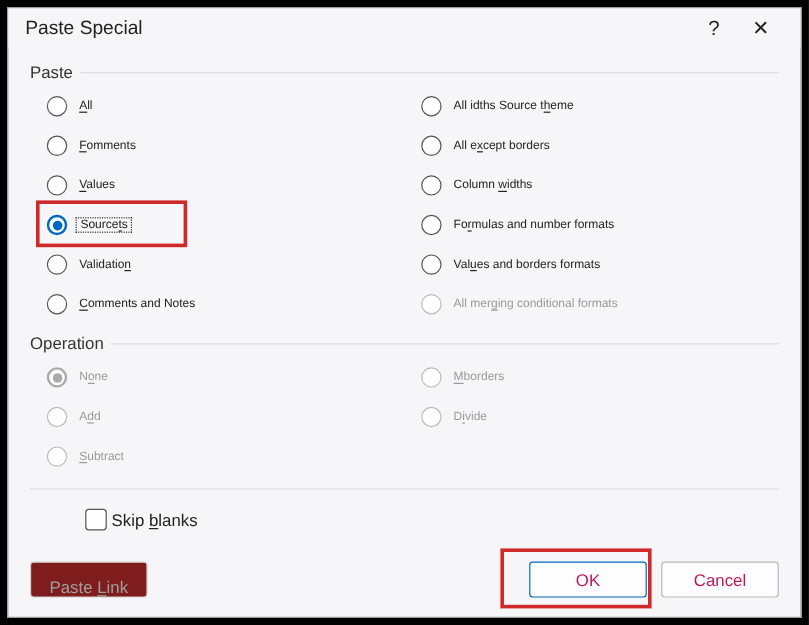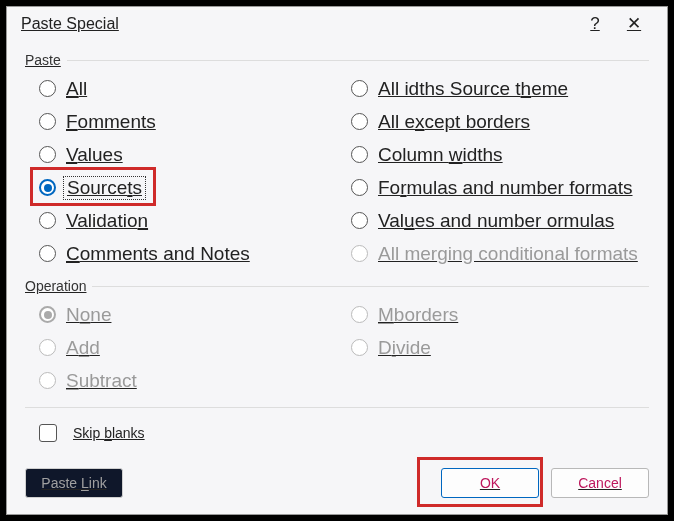--- a/index.html
+++ b/index.html
@@ -9,21 +9,20 @@
     background: #000;
     font-family: "Segoe UI", Arial, sans-serif;
     font-size: 14px;
     color: #222;
   }
   .frame {
     width: 674px;
     height: 521px;
     background: #000;
     padding: 6px;
-    text-decoration: underline;
   }
   .dialog {
     width: 662px;
     height: 509px;
     background: #f6f6f8;
     border: 1px solid #999;
     display: flex;
     flex-direction: column;
   }
   .titlebar {
@@ -110,21 +109,21 @@
   .radio.disabled {
     border-color: #bbb;
   }
   .radio.disabled.selected {
     border-color: #aaa;
   }
   .radio.disabled.selected::after {
     background: #aaa;
   }
   .opt .lbl {
-    font-size: 19px;
+    font-size: 10px;
     color: #222;
     text-align: center;
   }
   .opt.disabled .lbl {
     color: #9a9a9a;
   }
   .underline { text-decoration: underline; text-underline-offset: 2px; }
   .focus-rect {
     border: 1px dotted #333;
     padding: 0 3px;
@@ -147,22 +146,23 @@
     margin: 10px 0;
   }
   .checks {
     display: flex;
     padding-left: 14px;
   }
   .checks .col { padding-left: 0; }
   .chk {
     display: flex;
     align-items: center;
-    gap: 16px;
+    gap: 4px;
     height: 30px;
+    margin-left: 32px;
   }
   .checkbox {
     width: 18px;
     height: 18px;
     border: 1.5px solid #555;
     border-radius: 3px;
     background: #fff;
     flex-shrink: 0;
   }
   .footer {
@@ -181,21 +181,22 @@
     font-size: 14px;
     color: #be185d;
     display: flex;
     align-items: center;
     justify-content: center;
     padding: 0 12px;
   }
   .btn.disabled {
     color: #a0a0a0;
     border-color: #d0d0d0;
-    background: #0f172a;
+    background: #7f1d1d;
+    align-items: flex-end;
   }
   .btn.primary {
     border: 1.5px solid #0067c0;
   }
   .spacer { flex: 1; }
   .hl-ok {
     position: absolute;
     border: 3px solid #cf2a2a;
     left: 410px;
     top: -1px;
@@ -261,21 +262,21 @@
           <div class="opt">
             <span class="radio"></span>
             <span class="lbl"><span>Column </span><span class="underline">w</span><span>idths</span></span>
           </div>
           <div class="opt">
             <span class="radio"></span>
             <span class="lbl"><span>Fo</span><span class="underline">r</span><span>mulas and number formats</span></span>
           </div>
           <div class="opt">
             <span class="radio"></span>
-            <span class="lbl"><span>Val</span><span class="underline">u</span><span>es and number ormulas</span></span>
+            <span class="lbl"><span>Val</span><span class="underline">u</span><span>es and borders formats</span></span>
           </div>
           <div class="opt disabled">
             <span class="radio disabled"></span>
             <span class="lbl"><span>All mer</span><span class="underline">g</span><span>ing conditional formats</span></span>
           </div>
         </div>
       </div>
 
       <div class="group-label">
         <span>Operation</span>

